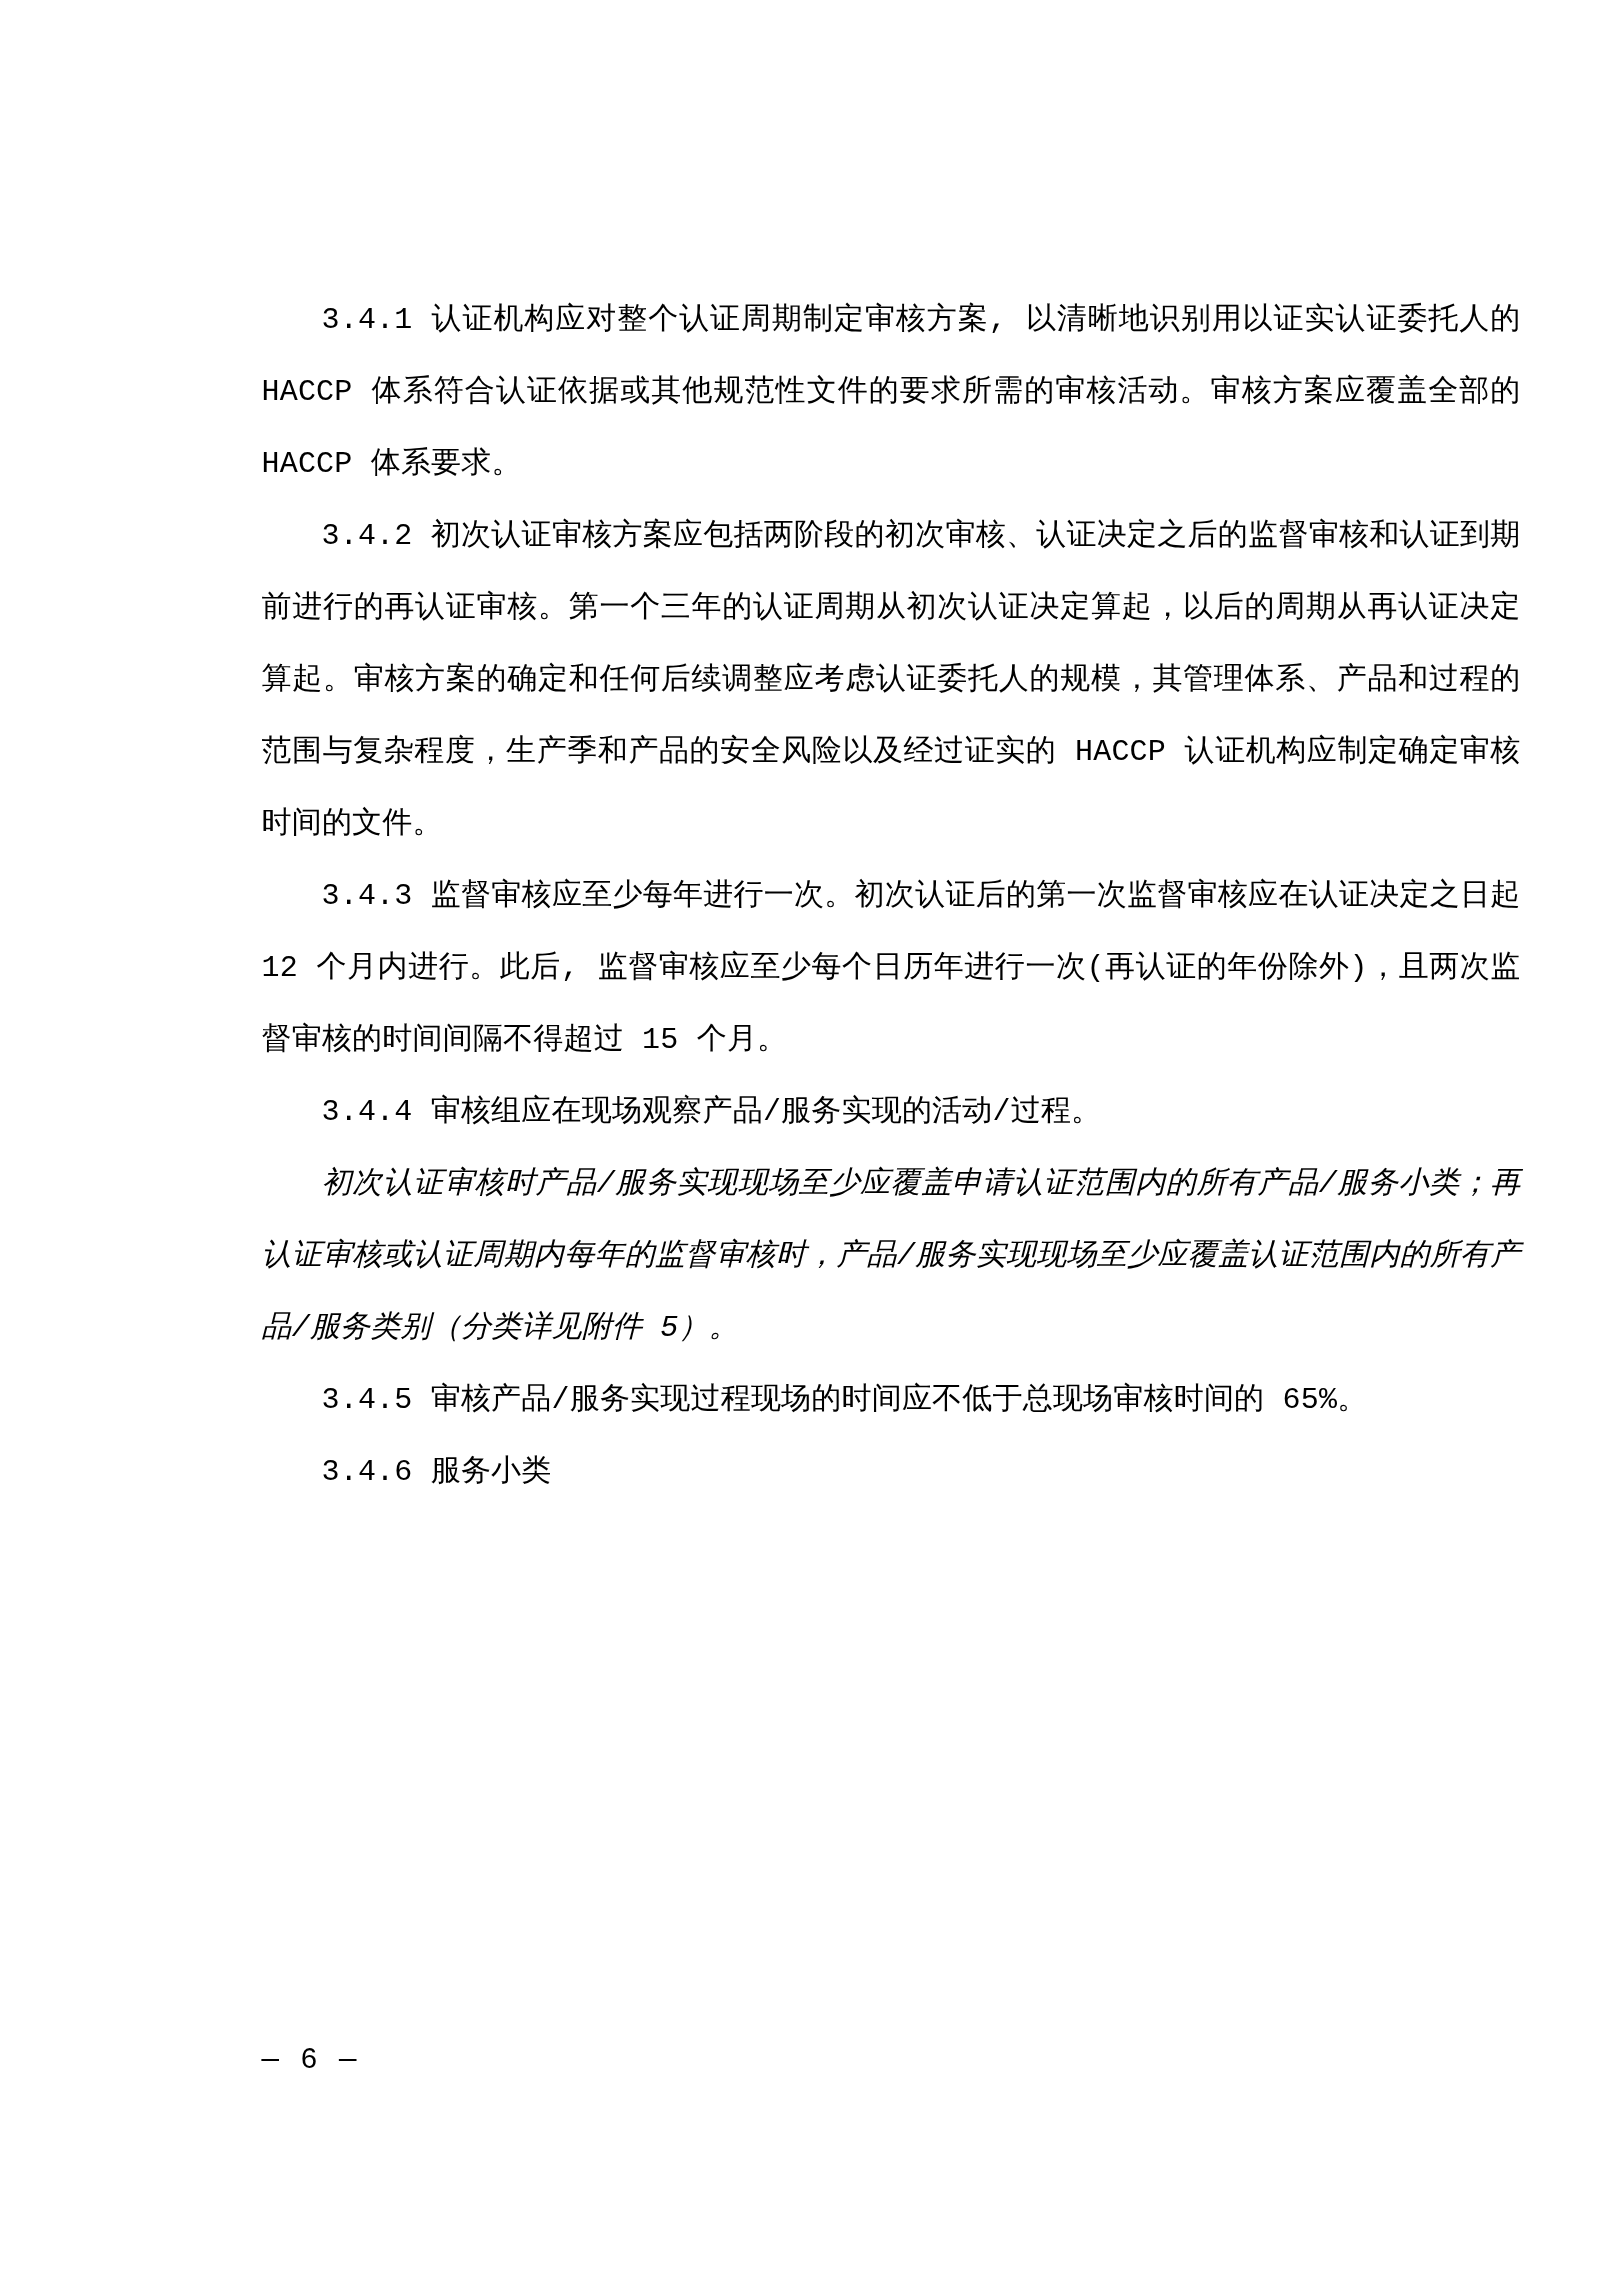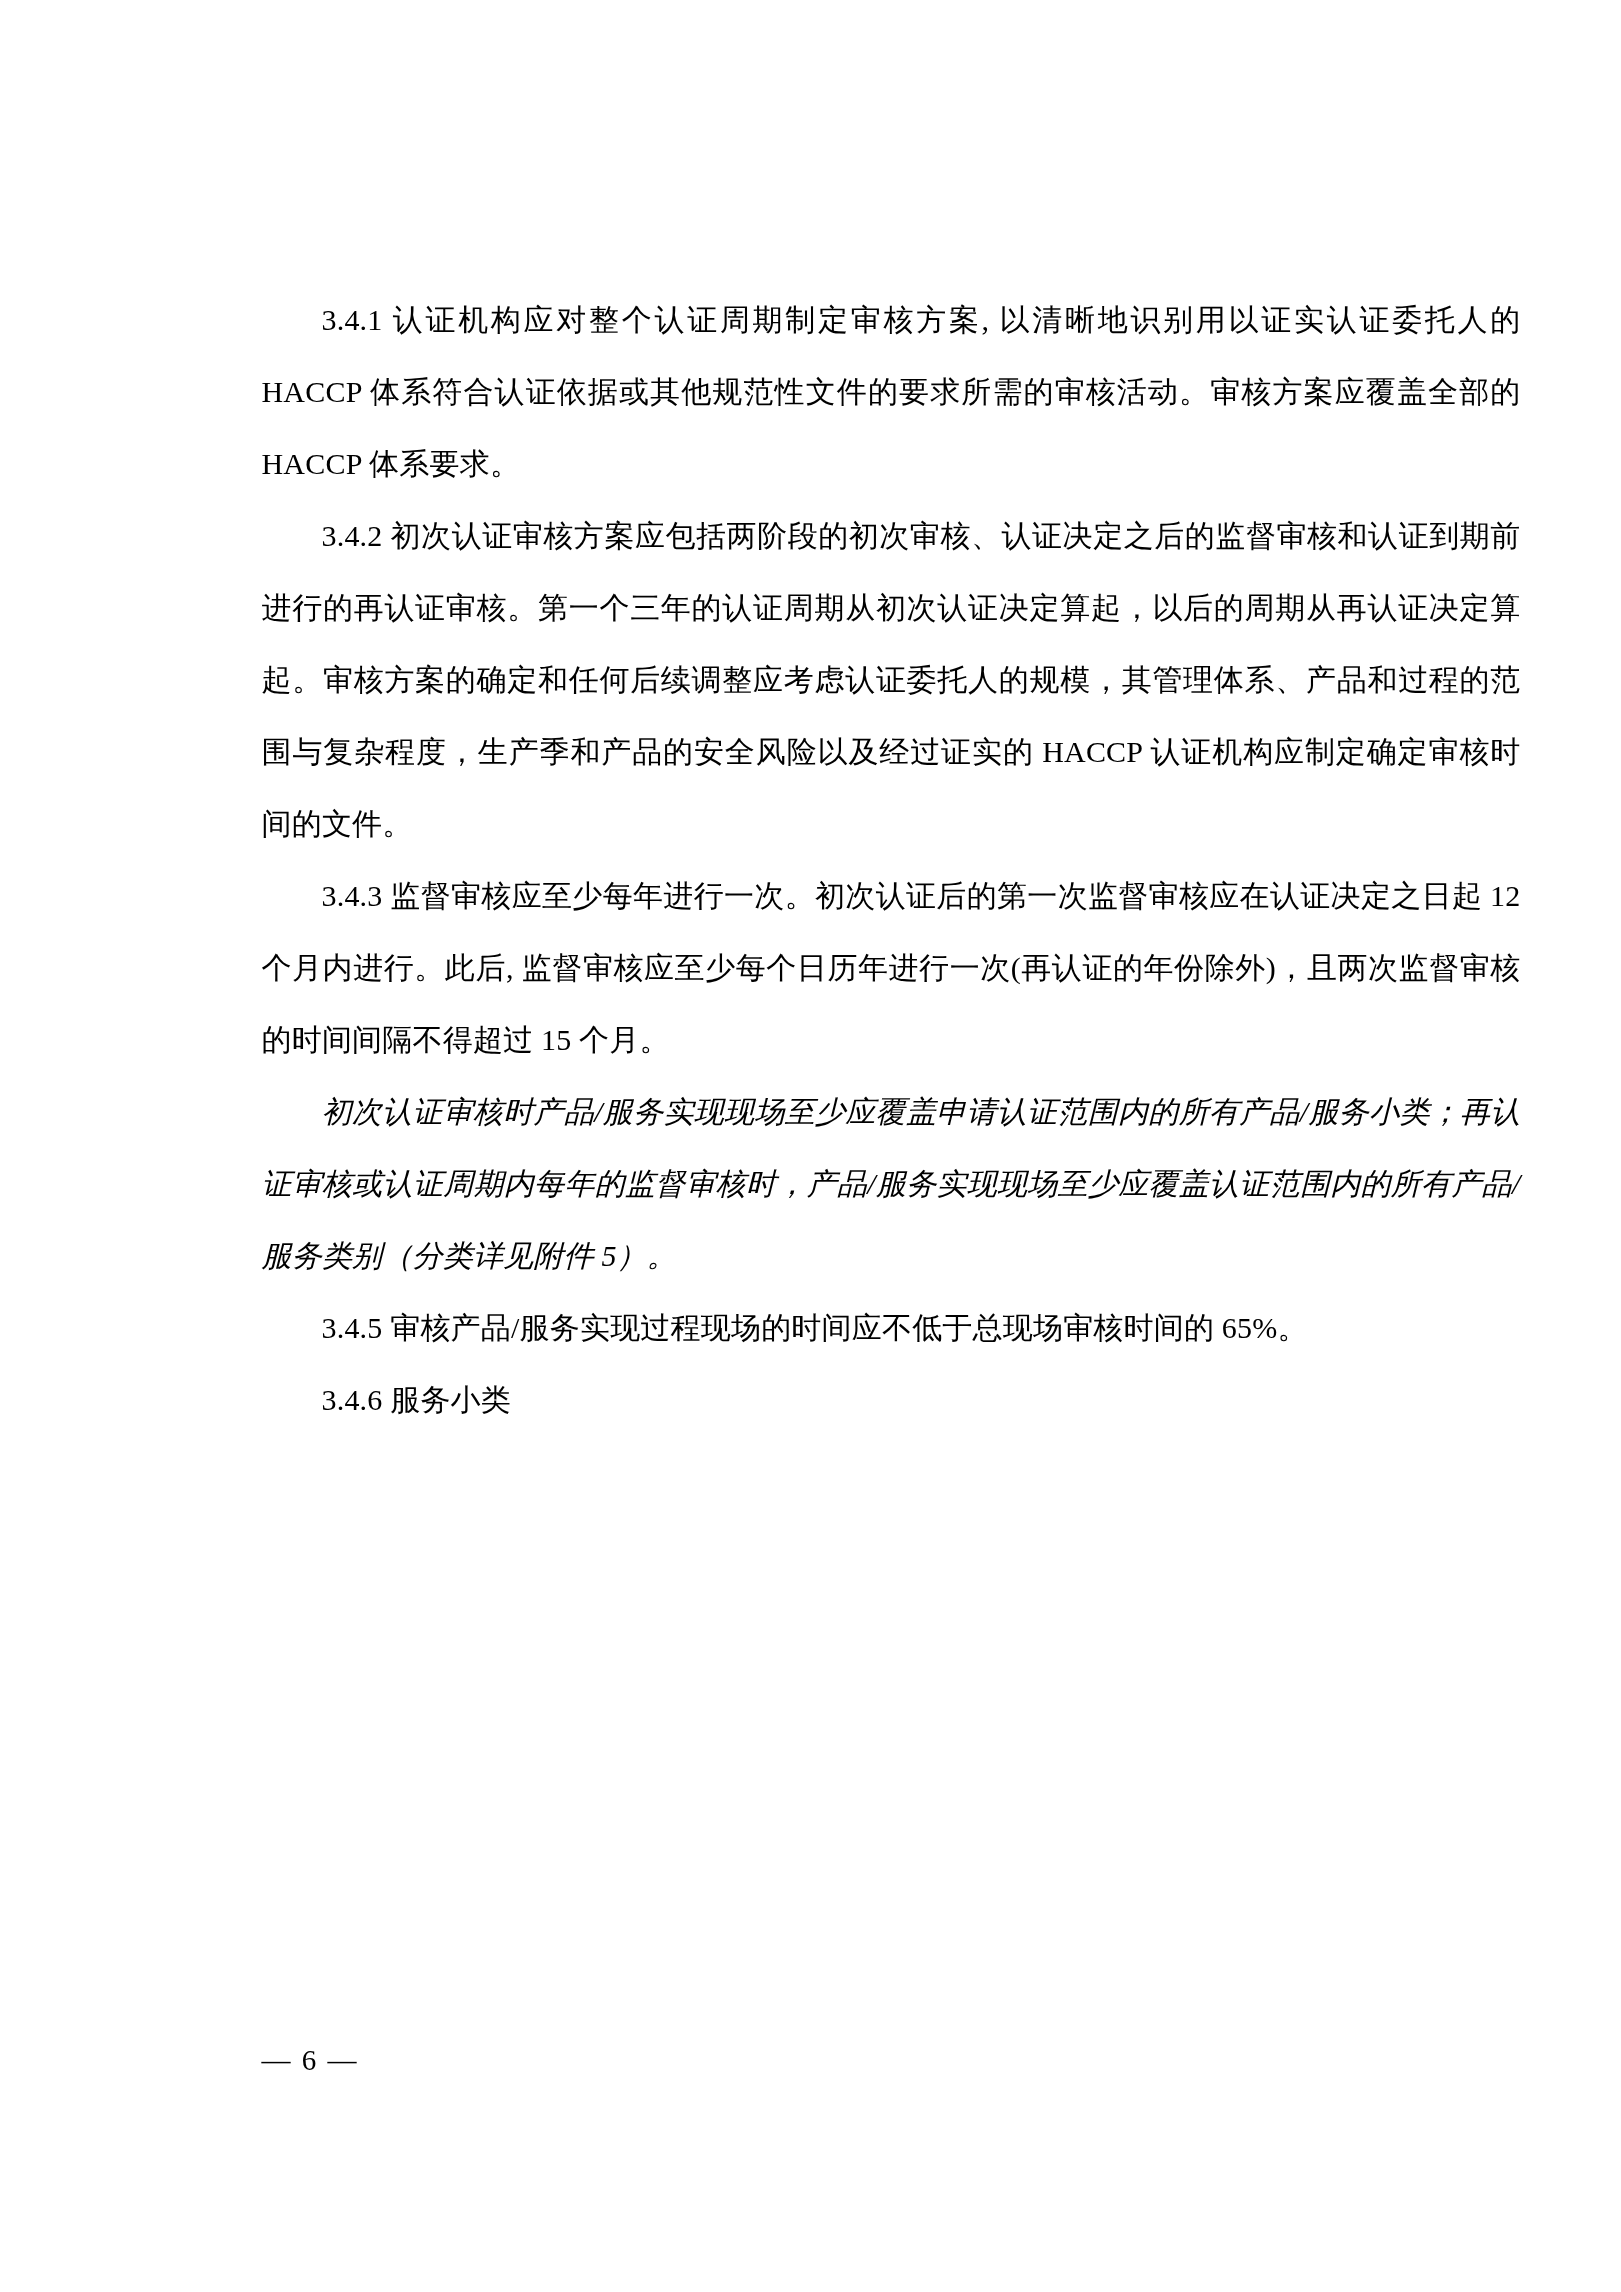--- a/index.html
+++ b/index.html
@@ -7,21 +7,21 @@
     padding: 0;
     background: #ffffff;
   }
   .page {
     position: relative;
     width: 1456px;
     height: 2293px;
     background: #ffffff;
     margin: 0 auto;
     box-sizing: border-box;
-    font-family: Liberation Serif, serif;
+    font-family: Liberation Mono, monospace;
     color: #000000;
   }
   .content {
     position: absolute;
     left: 179px;
     top: 284px;
     width: 1259px;
   }
   p {
     margin: 0 0 0 0;
@@ -51,20 +51,21 @@
   }
 </style>
 </head>
 <body>
 
 <div class="page">
   <div class="content">
     <p class="noindent">3.4.1 认证机构应对整个认证周期制定审核方案, 以清晰地识别用以证实认证委托人的 HACCP 体系符合认证依据或其他规范性文件的要求所需的审核活动。审核方案应覆盖全部的 HACCP 体系要求。</p>
     <p class="noindent">3.4.2 初次认证审核方案应包括两阶段的初次审核、认证决定之后的监督审核和认证到期前进行的再认证审核。第一个三年的认证周期从初次认证决定算起，以后的周期从再认证决定算起。审核方案的确定和任何后续调整应考虑认证委托人的规模，其管理体系、产品和过程的范围与复杂程度，生产季和产品的安全风险以及经过证实的 HACCP 认证机构应制定确定审核时间的文件。</p>
     <p class="noindent">3.4.3 监督审核应至少每年进行一次。初次认证后的第一次监督审核应在认证决定之日起 12 个月内进行。此后, 监督审核应至少每个日历年进行一次(再认证的年份除外)，且两次监督审核的时间间隔不得超过 15 个月。</p>
+    <p class="noindent">3.4.4 审核组应在现场观察产品/服务实现的活动/过程。</p>
     <p class="noindent italic">初次认证审核时产品/服务实现现场至少应覆盖申请认证范围内的所有产品/服务小类；再认证审核或认证周期内每年的监督审核时，产品/服务实现现场至少应覆盖认证范围内的所有产品/服务类别（分类详见附件 5）。</p>
     <p class="noindent">3.4.5 审核产品/服务实现过程现场的时间应不低于总现场审核时间的 65%。</p>
     <p class="noindent">3.4.6 服务小类</p>
   </div>
   <div class="footer">
     <span class="pageno">— 6 —</span>
   </div>
 </div>
 
 

